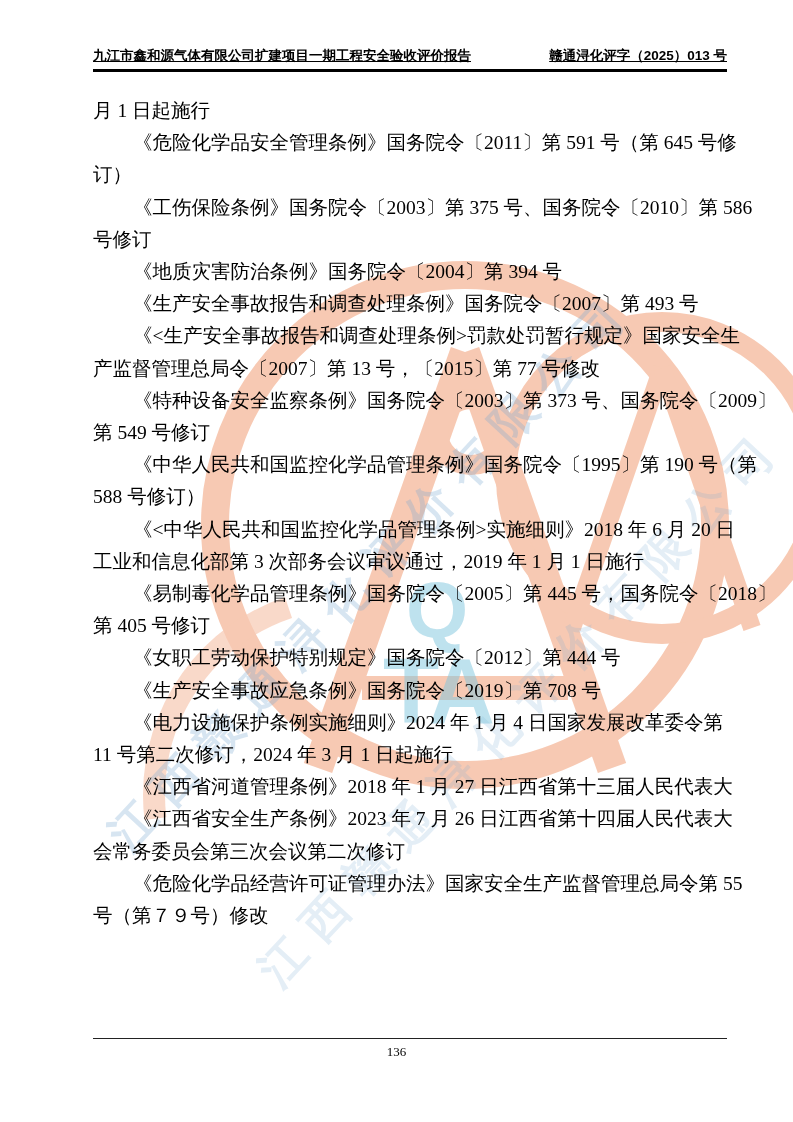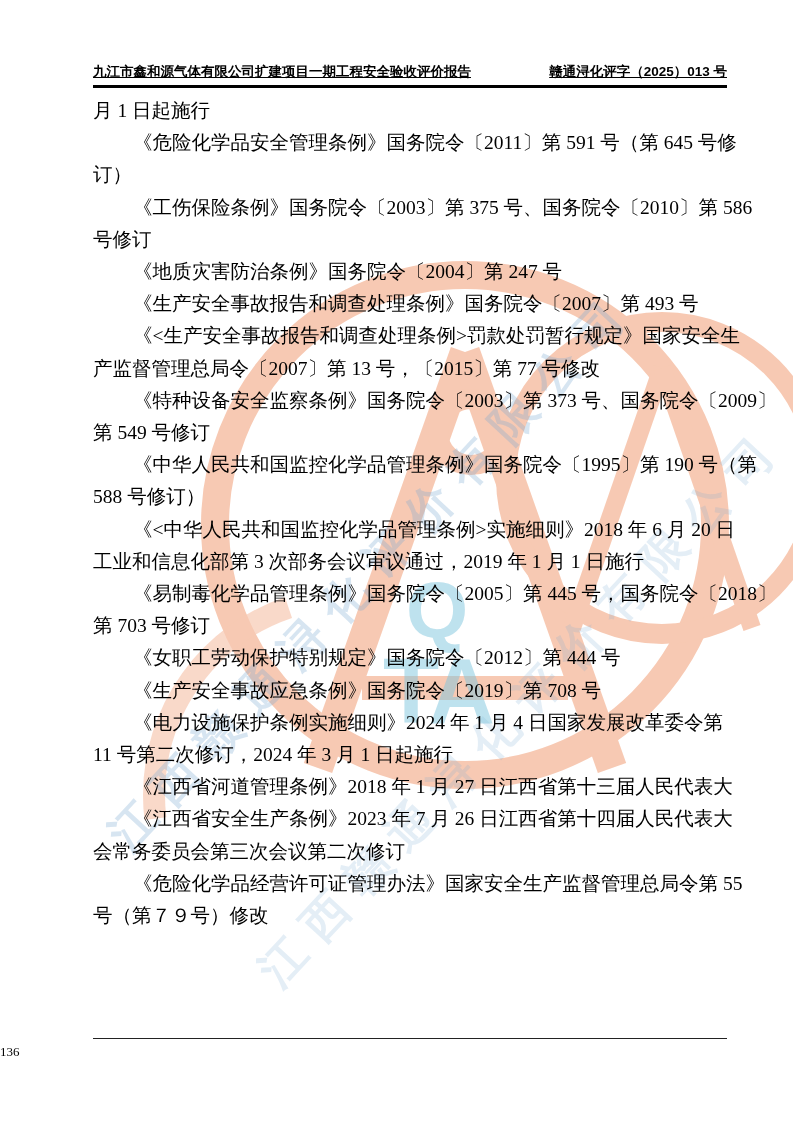--- a/index.html
+++ b/index.html
@@ -3,37 +3,37 @@
 <meta charset="utf-8">
 <style>
   html,body{margin:0;padding:0;background:#e8e8e8;}
   .page{
     position:relative;width:793px;height:1122px;background:#ffffff;
     margin:0 auto;overflow:hidden;
     font-family:"Liberation Serif","DejaVu Serif",serif;color:#000;
   }
   
   .header{
-    position:absolute;left:93px;top:64px;width:634px;
+    position:absolute;left:93px;top:48px;width:634px;
     display:flex;justify-content:space-between;align-items:flex-end;
     border-bottom:3px solid #000;padding-bottom:5px;
     font-family:"Liberation Sans","DejaVu Sans",sans-serif;
     font-weight:bold;font-size:13.5px;line-height:16px;
   }
   .header .h-text{text-decoration:underline;white-space:nowrap;}
   
   .body-lines{
     position:absolute;left:93px;top:95px;width:636px;
     font-size:19.5px;line-height:32.2px;z-index:1;
   }
   .body-lines p.line{margin:0;white-space:nowrap;}
   .body-lines p.line.indent{text-indent:40px;}
   
   .footer-rule{position:absolute;left:93px;top:1038px;width:634px;border-top:1.5px solid #222;}
-  .page-number{position:absolute;left:0;top:1044px;width:100%;text-align:left;font-size:13px;}
+  .page-number{position:absolute;left:0;top:1044px;width:100%;text-align:center;font-size:13px;}
   
   .watermark{
     position:absolute;inset:0;z-index:2;pointer-events:none;
     mix-blend-mode:multiply;
   }
   .wm-svg{position:absolute;left:0;top:0;}
   .wm-text{
     position:absolute;white-space:nowrap;
     font-family:"Liberation Sans","DejaVu Sans",sans-serif;font-weight:bold;
     font-size:46px;letter-spacing:16px;
@@ -60,32 +60,32 @@
     <span class="h-text">九江市鑫和源气体有限公司扩建项目一期工程安全验收评价报告</span>
     <span class="h-text">赣通浔化评字（2025）013 号</span>
   </div>
 
   <div class="body-lines">
       <p class="line">月 1 日起施行</p>
       <p class="line indent">《危险化学品安全管理条例》国务院令〔2011〕第 591 号（第 645 号修</p>
       <p class="line">订）</p>
       <p class="line indent">《工伤保险条例》国务院令〔2003〕第 375 号、国务院令〔2010〕第 586</p>
       <p class="line">号修订</p>
-      <p class="line indent">《地质灾害防治条例》国务院令〔2004〕第 247 号</p>
+      <p class="line indent">《地质灾害防治条例》国务院令〔2004〕第 394 号</p>
       <p class="line indent">《生产安全事故报告和调查处理条例》国务院令〔2007〕第 493 号</p>
       <p class="line indent">《&lt;生产安全事故报告和调查处理条例&gt;罚款处罚暂行规定》国家安全生</p>
       <p class="line">产监督管理总局令〔2007〕第 13 号，〔2015〕第 77 号修改</p>
       <p class="line indent">《特种设备安全监察条例》国务院令〔2003〕第 373 号、国务院令〔2009〕</p>
       <p class="line">第 549 号修订</p>
       <p class="line indent">《中华人民共和国监控化学品管理条例》国务院令〔1995〕第 190 号（第</p>
       <p class="line">588 号修订）</p>
       <p class="line indent">《&lt;中华人民共和国监控化学品管理条例&gt;实施细则》2018 年 6 月 20 日</p>
       <p class="line">工业和信息化部第 3 次部务会议审议通过，2019 年 1 月 1 日施行</p>
       <p class="line indent">《易制毒化学品管理条例》国务院令〔2005〕第 445 号，国务院令〔2018〕</p>
-      <p class="line">第 703 号修订</p>
+      <p class="line">第 405 号修订</p>
       <p class="line indent">《女职工劳动保护特别规定》国务院令〔2012〕第 444 号</p>
       <p class="line indent">《生产安全事故应急条例》国务院令〔2019〕第 708 号</p>
       <p class="line indent">《电力设施保护条例实施细则》2024 年 1 月 4 日国家发展改革委令第</p>
       <p class="line">11 号第二次修订，2024 年 3 月 1 日起施行</p>
       <p class="line indent">《江西省河道管理条例》2018 年 1 月 27 日江西省第十三届人民代表大</p>
       <p class="line indent">《江西省安全生产条例》2023 年 7 月 26 日江西省第十四届人民代表大</p>
       <p class="line">会常务委员会第三次会议第二次修订</p>
       <p class="line indent">《危险化学品经营许可证管理办法》国家安全生产监督管理总局令第 55</p>
       <p class="line">号（第７９号）修改</p>
     </div>

